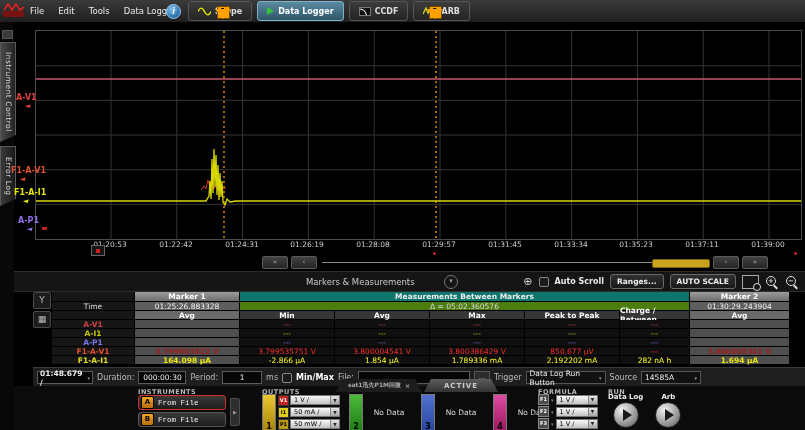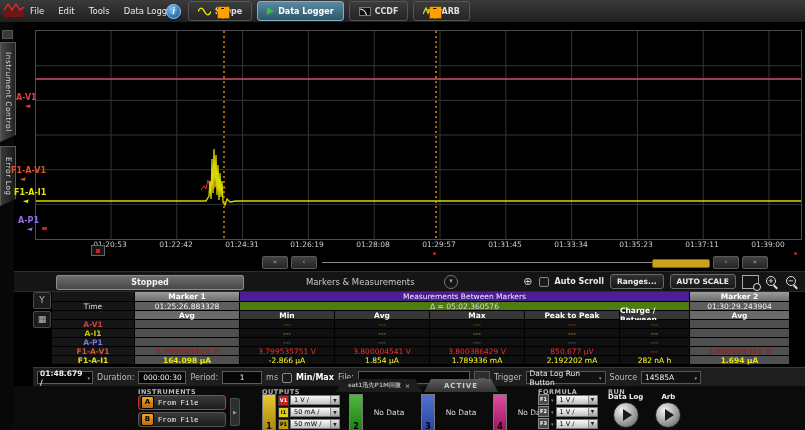--- a/index.html
+++ b/index.html
@@ -81,21 +81,21 @@
   .icbtn{width:16px;height:15px;margin-bottom:2px;background:#1c1c1c;border:1px solid #4a4a4a;border-radius:2px;
          color:#bbb;font-size:9px;text-align:center;line-height:14px;}
   .grid{position:absolute;left:19px;top:0;width:748px;}
   .tr{display:flex;}
   .td{box-sizing:border-box;display:flex;align-items:center;justify-content:center;
       border-right:1px solid #000;border-bottom:1px solid #000;font-size:7.5px;}
   .w0{width:83px}.w1{width:105px}.w2{width:95px}.w3{width:450px}.w4{width:70px}.w5{width:100px}
   .h10{height:10px}.h9{height:9px}
   .bg-mkhdr{background:linear-gradient(#9c9c9c,#6e6e6e);color:#fff;font-weight:bold;}
   .bg-time{background:#5e5e5e;color:#f2f2f2;}
-  .bg-mbm{background:#4c1d95;color:#eee;font-weight:normal;}
+  .bg-mbm{background:#0f766e;color:#eee;font-weight:bold;}
   .bg-delta{background:#4d7c0f;color:#ddd;}
   .bg-colhdr{background:#363636;color:#fff;font-weight:bold;}
   .bg-avghdr{background:#6a6a6a;color:#fff;font-weight:bold;}
   .bg-lbl{background:#161616;font-weight:bold;}
   .bg-cell{background:#0f0f0f;}
   .bg-mcell{background:#4f4f4f;}
   .r0 .lblc{color:#d04040}.r0 .valc{color:#c04848}
   .r1 .lblc{color:#c8c800}.r1 .valc{color:#b8b820}
   .r2 .lblc{color:#7878e8}.r2 .valc{color:#7070d8}
   .r3 .lblc{color:#e05030}.r3 .valc{color:#ff2a2a}.r3 .mval{color:#9c2020;font-weight:bold}
@@ -267,21 +267,20 @@
   <div class="sbtn">‹</div>
   <div class="strack">
     <div class="line"></div>
     <div class="sthumb"></div>
   </div>
   <div class="sbtn">›</div>
   <div class="sbtn">»</div>
 </div>
 
 <div class="statusrow">
-  <div class="stopped">Stopped</div>
   <div class="mm-title">Markers &amp; Measurements</div>
   <div class="mm-chev">▾</div>
   <div class="srright">
     <span class="tgt">⊕</span>
     <span class="cb"></span>
     <span class="srlabel">Auto Scroll</span>
     <span class="srbtn">Ranges...</span>
     <span class="srbtn">AUTO SCALE</span>
     <span class="zoombox">
         <i></i>

